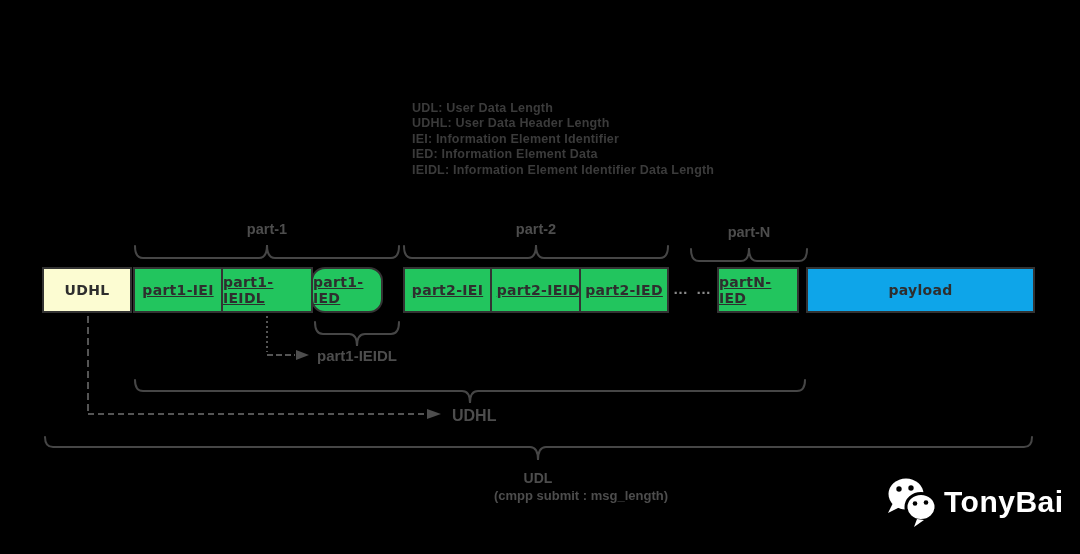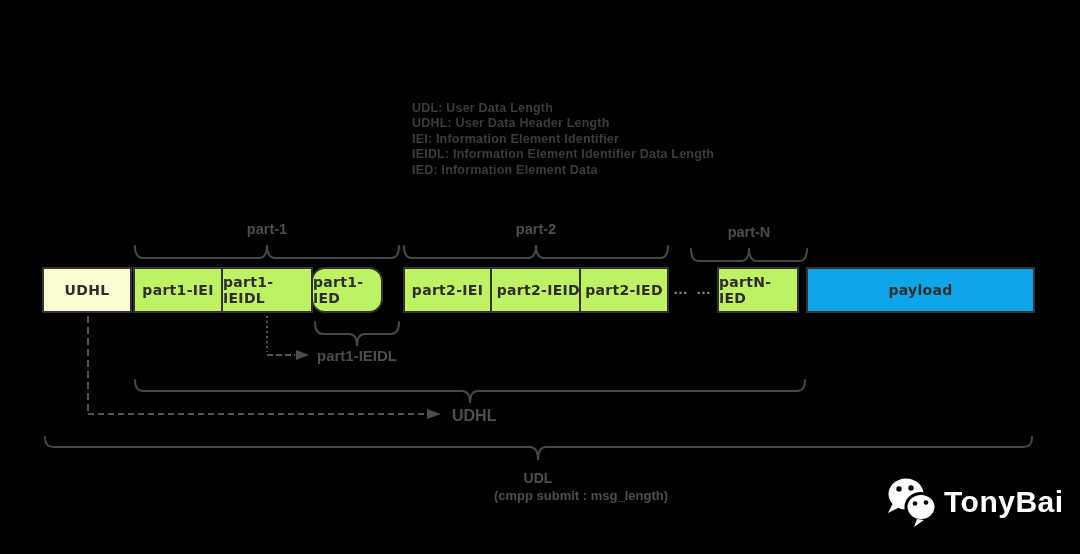--- a/index.html
+++ b/index.html
@@ -7,43 +7,43 @@
          font-family:"Liberation Sans",sans-serif;padding-left:15px;}
   
   #legend{position:absolute;left:412px;top:101px;color:#3b3b3b;font-size:12.5px;
           font-weight:700;line-height:15.4px;letter-spacing:.2px;}
   
   .cell{position:absolute;top:267px;height:46px;box-sizing:border-box;border:2px solid #333;
         display:flex;align-items:center;justify-content:center;
         font-size:14px;font-weight:700;color:#2e2e2e;letter-spacing:.3px;
         font-family:"DejaVu Sans","Liberation Sans",sans-serif;}
   .cell.header{background:#fcfcd2;}
-  .cell.elem{background:#bef264;}
+  .cell.elem{background:#22c55e;text-decoration:underline;}
   .cell.payload{background:#0ea5e9;}
   #dots{position:absolute;left:666px;top:280px;width:54px;text-align:center;
         color:#8a8a8a;font-size:15px;font-weight:700;letter-spacing:2px;}
   
   .glabel{position:absolute;color:#4d4d4d;font-weight:700;}
   .brace-label{font-size:14.5px;width:120px;text-align:center;}
   #svg-overlay{position:absolute;left:0;top:0;}
   #brand-text{position:absolute;left:944px;top:485px;color:#fff;font-size:30px;
               font-weight:700;letter-spacing:.5px;}
   #wechat-logo{position:absolute;left:878px;top:470px;}
 </style>
 </head>
 <body>
 
 <div id="stage">
 
   <div id="legend">
     <div>UDL: User Data Length</div>
     <div>UDHL: User Data Header Length</div>
     <div>IEI: Information Element Identifier</div>
+    <div>IED: Information Element Data</div>
     <div>IEIDL: Information Element Identifier Data Length</div>
-    <div>IED: Information Element Data</div>
   </div>
 
   <div class="glabel brace-label" style="left:207px;top:221px;">part-1</div>
   <div class="glabel brace-label" style="left:476px;top:221px;">part-2</div>
   <div class="glabel brace-label" style="left:689px;top:224px;">part-N</div>
 
   <div class="cell header" style="left:42px;width:90px;">UDHL</div>
   <div class="cell elem" style="left:133px;width:90px;">part1-IEI</div>
   <div class="cell elem" style="left:221px;width:92px;">part1-IEIDL</div>
   <div class="cell elem" style="left:311px;width:72px;border-radius:14px;">part1-IED</div>

